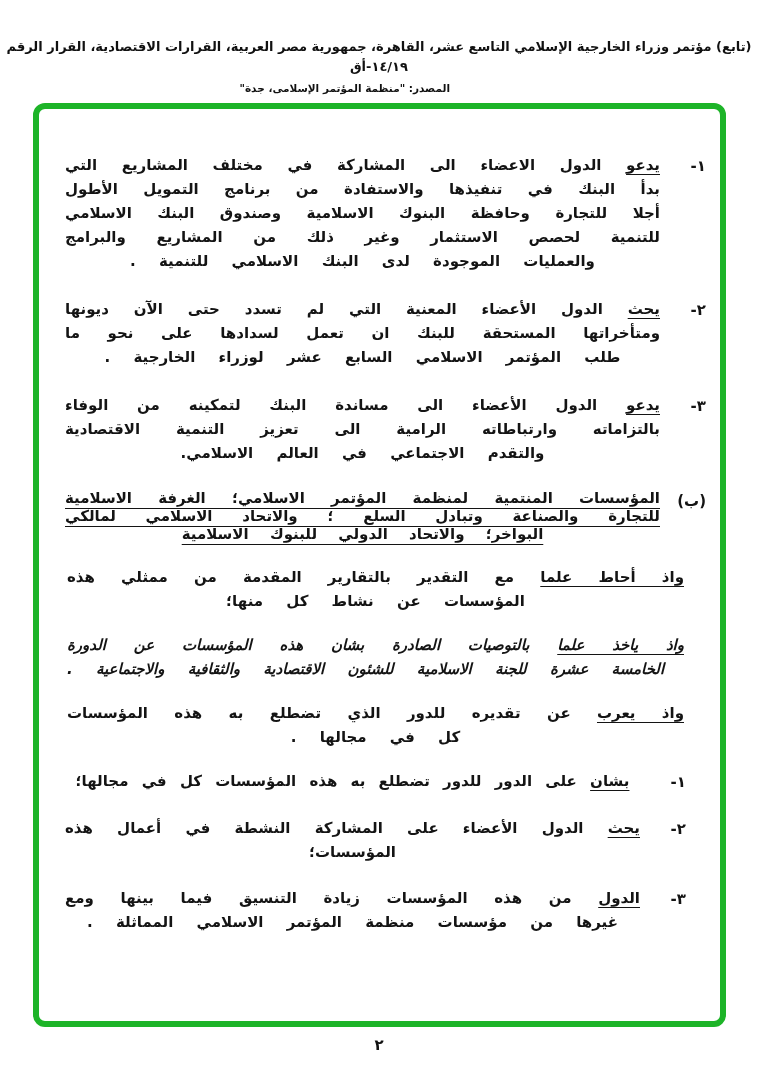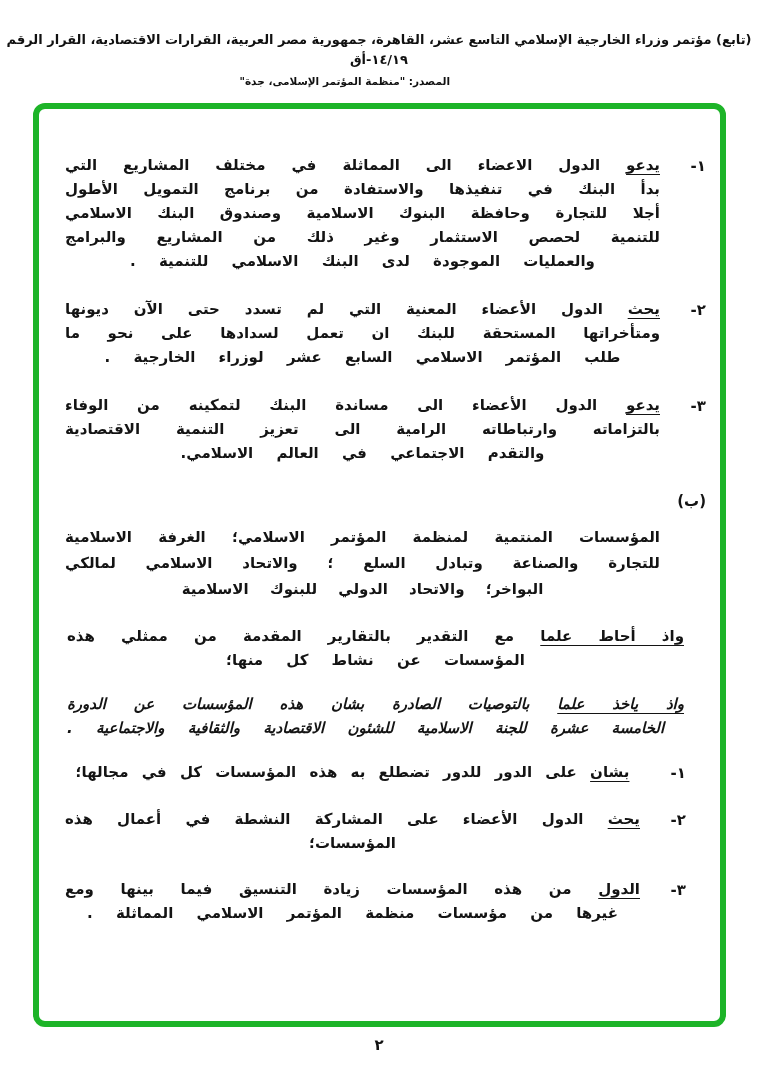--- a/index.html
+++ b/index.html
@@ -14,20 +14,21 @@
   }
   
   .doc-header {
     direction: rtl;
     text-align: center;
     padding-top: 30px;
     font-weight: 700;
     font-size: 13px;
     line-height: 20px;
     color: #111;
+    margin-top: 7px;
   }
   .doc-source {
     direction: rtl;
     text-align: right;
     padding-right: 308px;
     margin-top: 5px;
     font-weight: 700;
     font-size: 10.5px;
     color: #111;
   }
@@ -73,24 +74,24 @@
   
   .section-b {
     display: grid;
     grid-template-columns: 46px 1fr;
     margin-bottom: 22px;
   }
   .section-b .btext {
     text-align: justify;
     text-align-last: center;
     word-spacing: 16px;
-    line-height: 26px;
+    line-height: 18px;
+    text-decoration: underline;
     text-decoration-thickness: 1px;
     text-underline-offset: 5px;
-    margin-top: 35px;
   }
   
   .para {
     margin: 12px 22px 20px 2px;
   }
   .para.last-left { text-align-last: left; font-style: italic; }
   
   .lower .item { margin-right: 20px; margin-bottom: 22px; }
   .lower .item .itext.one-line {
     white-space: nowrap;
@@ -112,21 +113,21 @@
 <body>
 
 <div class="doc-header">(تابع) مؤتمر وزراء الخارجية الإسلامي التاسع عشر، القاهرة، جمهورية مصر العربية، القرارات الاقتصادية، القرار الرقم ١٤/١٩-أق</div>
 <div class="doc-source">المصدر: "منظمة المؤتمر الإسلامى، جدة"</div>
 
 <div class="doc-frame">
   <div class="doc-content">
 
     <div class="item">
       <span class="marker">١-</span>
-      <span class="itext"><span class="lead-underline">يدعو</span><span> الدول الاعضاء الى المماثلة في مختلف المشاريع التي بدأ البنك في تنفيذها والاستفادة من برنامج التمويل الأطول أجلا للتجارة وحافظة البنوك الاسلامية وصندوق البنك الاسلامي للتنمية لحصص الاستثمار وغير ذلك من المشاريع والبرامج والعمليات الموجودة لدى البنك الاسلامي للتنمية .</span></span>
+      <span class="itext"><span class="lead-underline">يدعو</span><span> الدول الاعضاء الى المشاركة في مختلف المشاريع التي بدأ البنك في تنفيذها والاستفادة من برنامج التمويل الأطول أجلا للتجارة وحافظة البنوك الاسلامية وصندوق البنك الاسلامي للتنمية لحصص الاستثمار وغير ذلك من المشاريع والبرامج والعمليات الموجودة لدى البنك الاسلامي للتنمية .</span></span>
     </div>
 
     <div class="item">
       <span class="marker">٢-</span>
       <span class="itext"><span class="lead-underline">يحث</span><span> الدول الأعضاء المعنية التي لم تسدد حتى الآن ديونها ومتأخراتها المستحقة للبنك ان تعمل لسدادها على نحو ما طلب المؤتمر الاسلامي السابع عشر لوزراء الخارجية .</span></span>
     </div>
 
     <div class="item">
       <span class="marker">٣-</span>
       <span class="itext"><span class="lead-underline">يدعو</span><span> الدول الأعضاء الى مساندة البنك لتمكينه من الوفاء بالتزاماته وارتباطاته الرامية الى تعزيز التنمية الاقتصادية والتقدم الاجتماعي في العالم الاسلامي.</span></span>
@@ -134,20 +135,21 @@
 
     <div class="section-b">
       <span class="marker">(ب)</span>
       <span class="btext">المؤسسات المنتمية لمنظمة المؤتمر الاسلامي؛ الغرفة الاسلامية للتجارة والصناعة وتبادل السلع ؛ والاتحاد الاسلامي لمالكي البواخر؛ والاتحاد الدولي للبنوك الاسلامية</span>
     </div>
 
     <p class="para"><span class="lead-underline">واذ أحاط علما</span><span> مع التقدير بالتقارير المقدمة من ممثلي هذه المؤسسات عن نشاط كل منها؛</span></p>
 
     <p class="para last-left"><span class="lead-underline">واذ ياخذ علما</span><span> بالتوصيات الصادرة بشان هذه المؤسسات عن الدورة الخامسة عشرة للجنة الاسلامية للشئون الاقتصادية والثقافية والاجتماعية .</span></p>
 
+    <p class="para"><span class="lead-underline">واذ يعرب</span><span> عن تقديره للدور الذي تضطلع به هذه المؤسسات كل في مجالها .</span></p>
 
     <div class="lower">
       <div class="item">
         <span class="marker">١-</span>
         <span class="itext one-line"><span class="lead-underline">بشان</span><span> على الدور للدور تضطلع به هذه المؤسسات كل في مجالها؛</span></span>
       </div>
 
       <div class="item">
         <span class="marker">٢-</span>
         <span class="itext"><span class="lead-underline">يحث</span><span> الدول الأعضاء على المشاركة النشطة في أعمال هذه المؤسسات؛</span></span>

